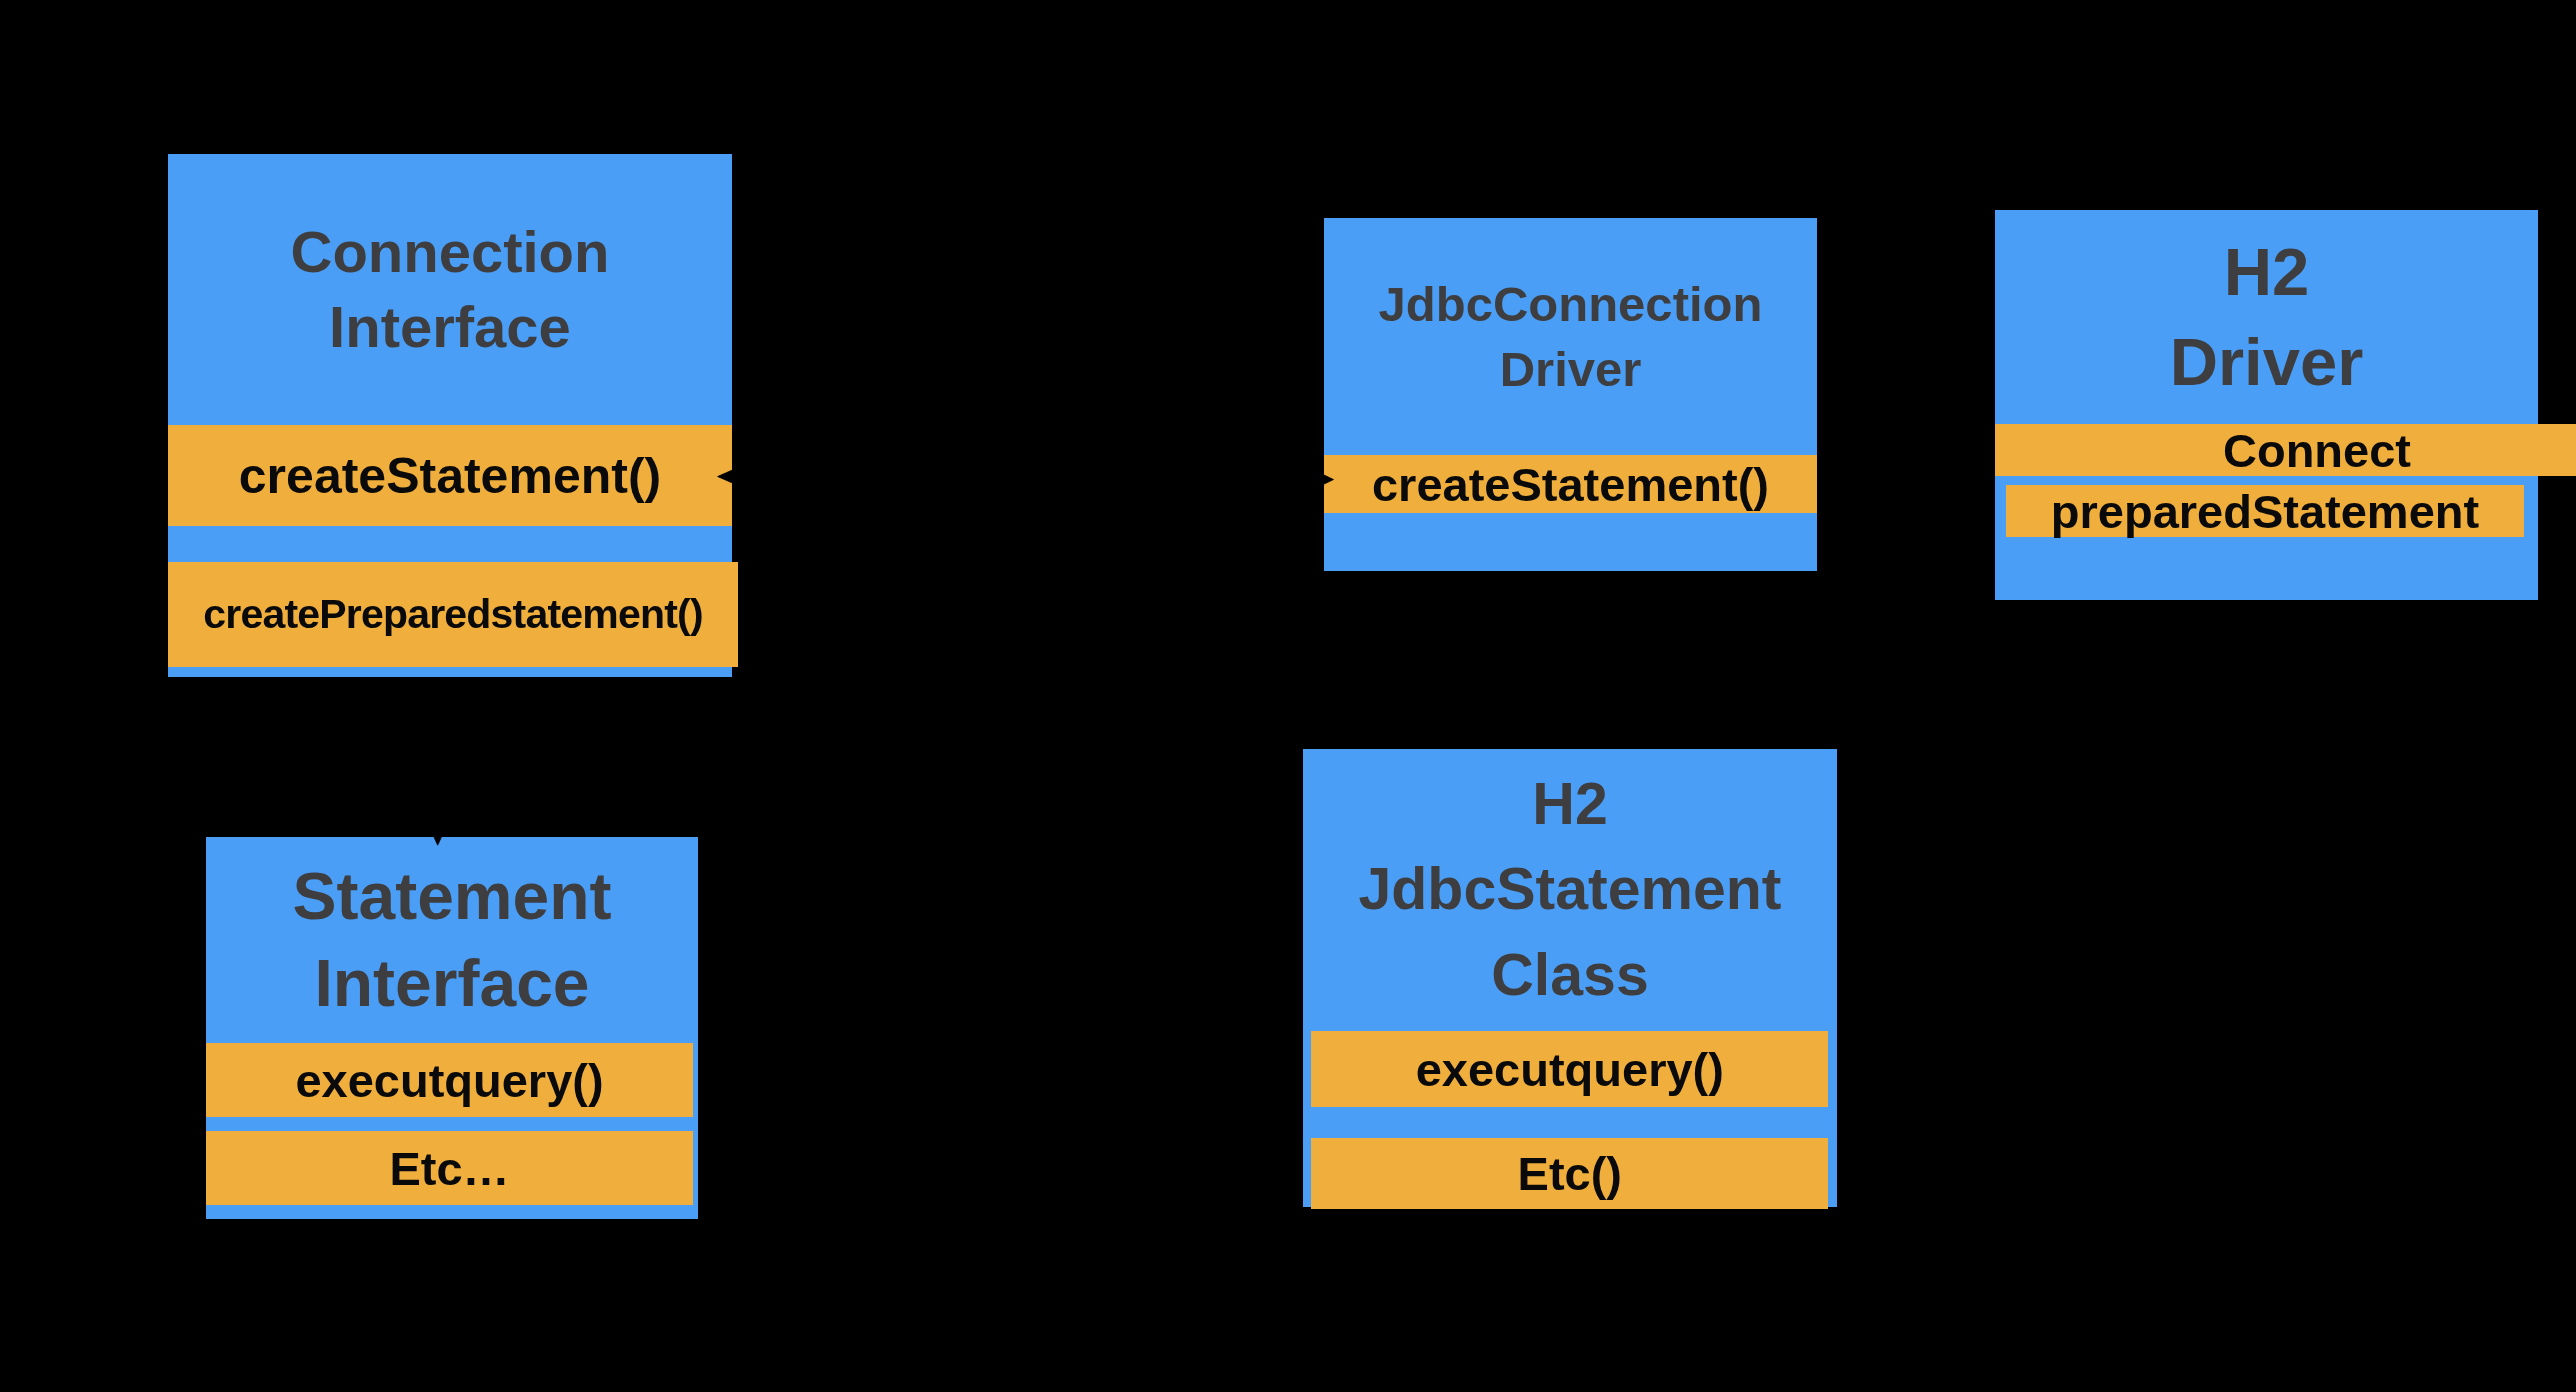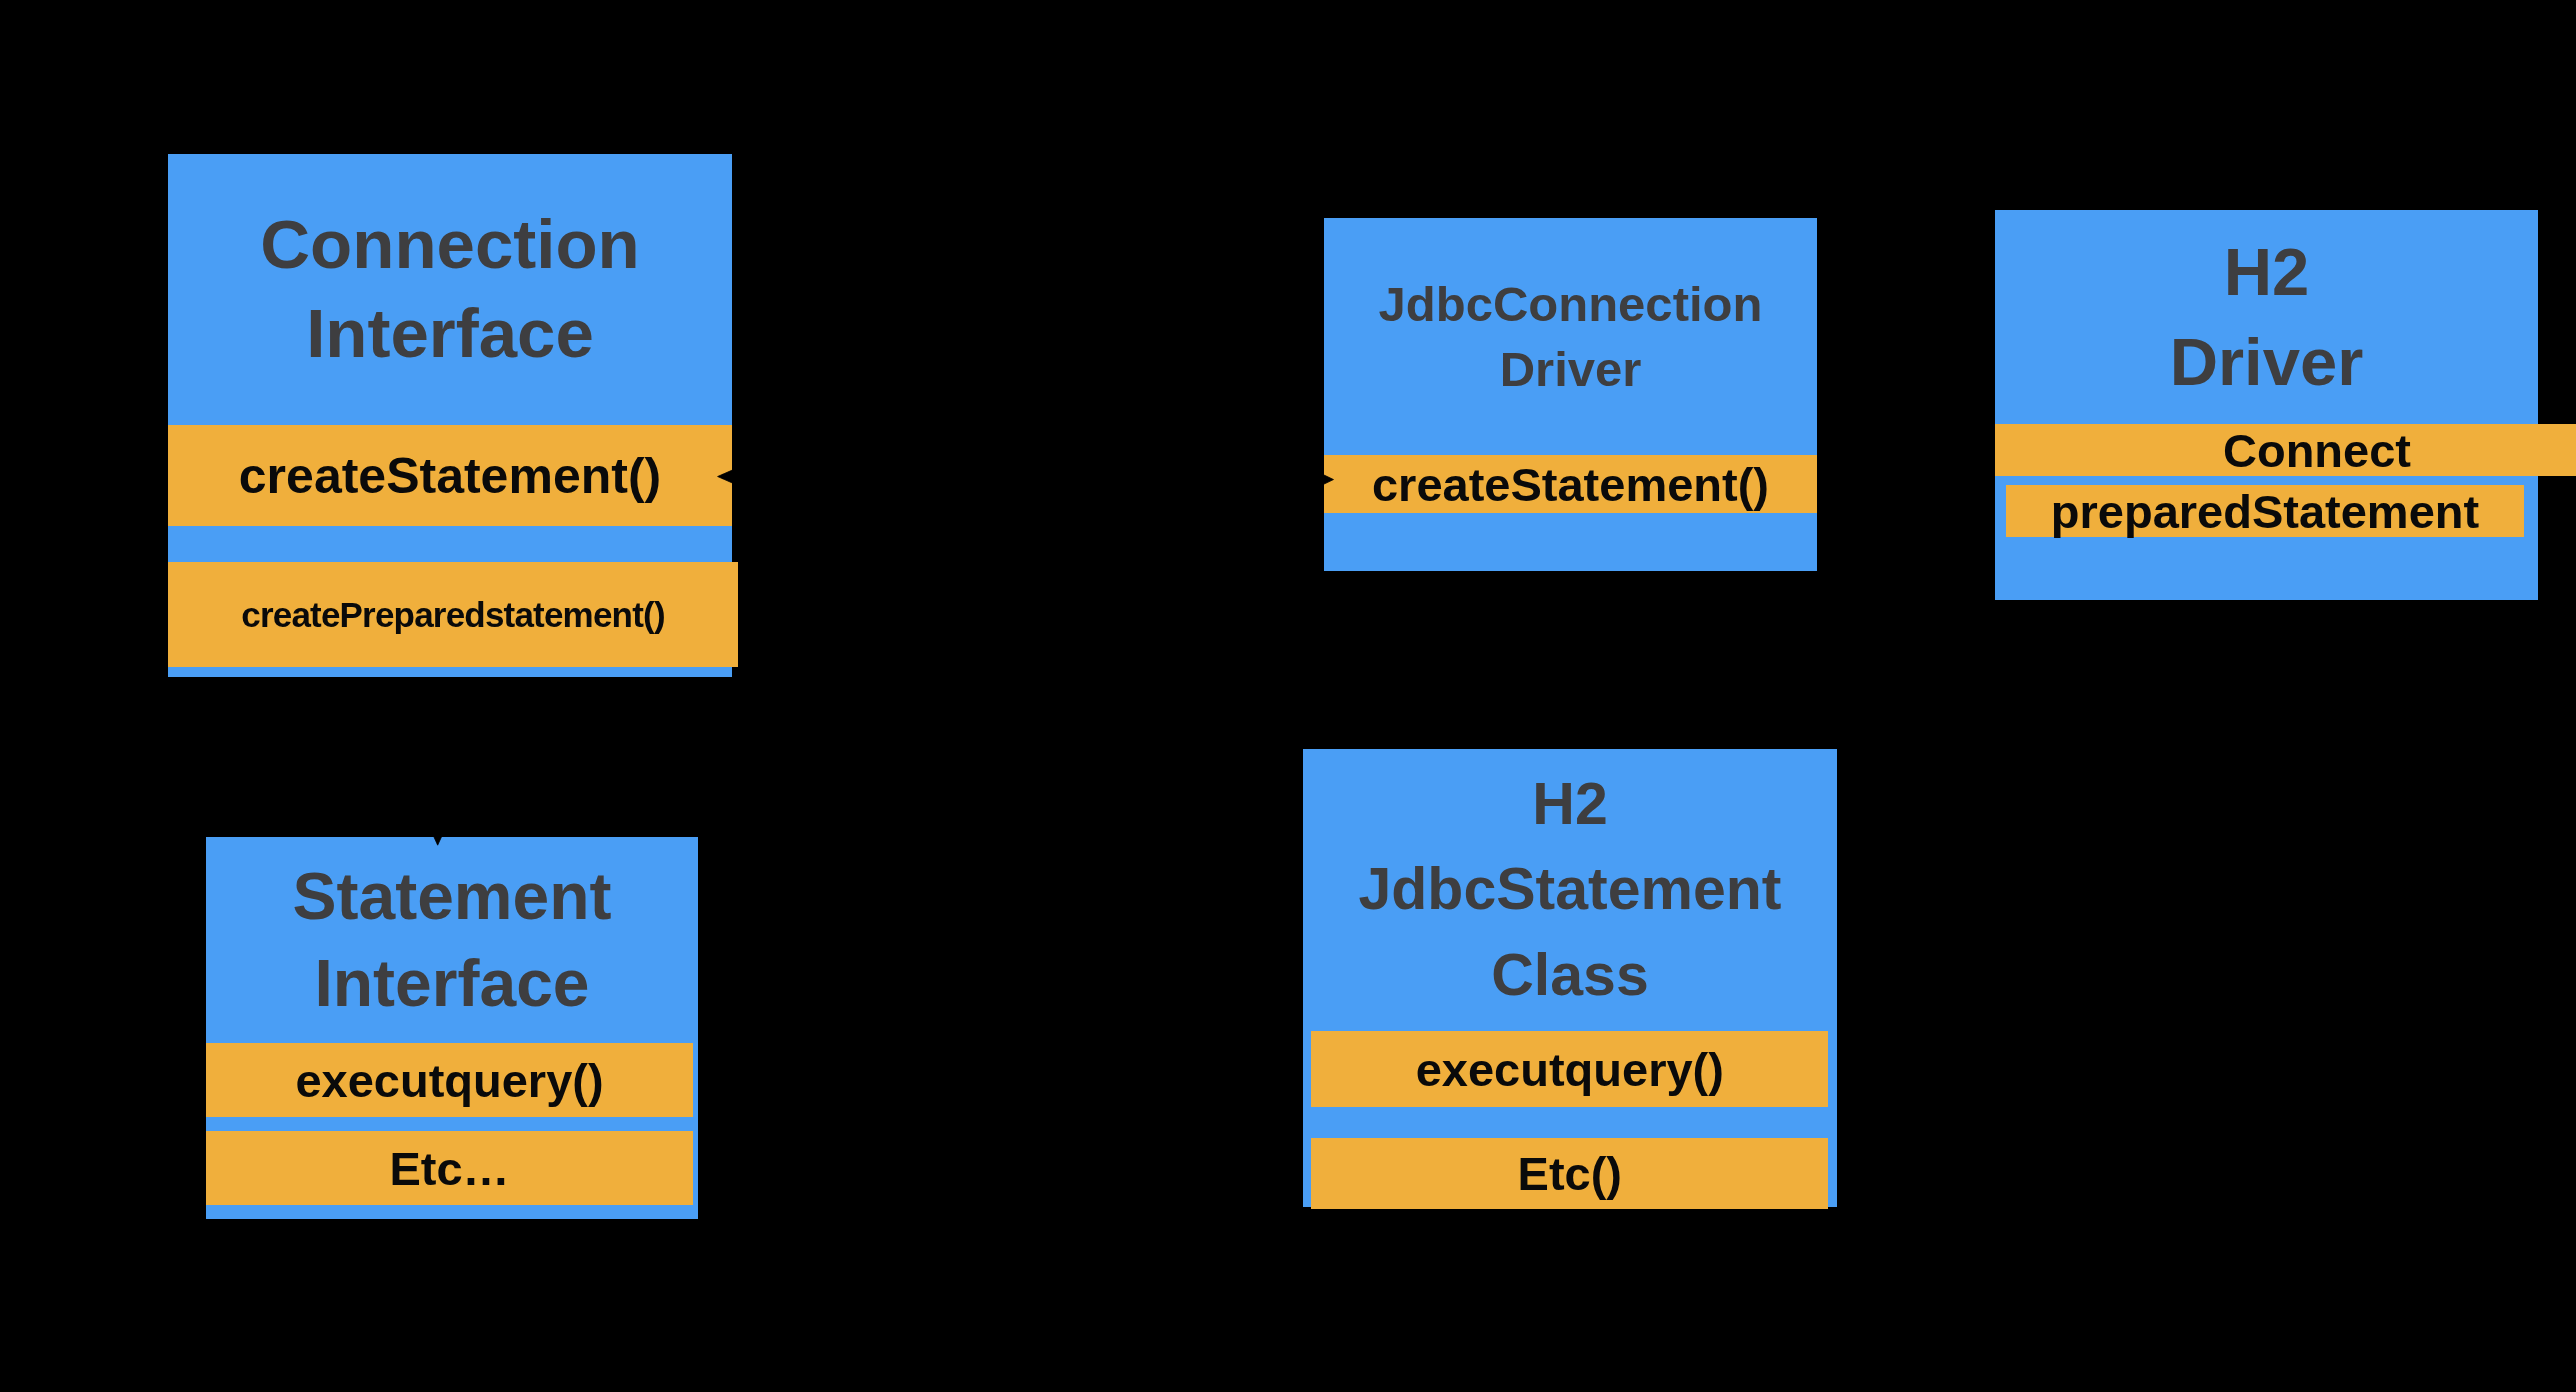--- a/index.html
+++ b/index.html
@@ -25,23 +25,23 @@
   }
   .box-header .title-text{white-space:pre-line;}
   .row{
     position:absolute;background:var(--orange);
     display:flex;align-items:center;justify-content:center;
     font-weight:bold;color:var(--method);
     text-align:center;
   }
   
   .box-a{left:168px;top:154px;width:564px;height:523px;}
-  .header-a{height:271px;font-size:69px;line-height:1.28;border-radius:24px;}
+  .header-a{height:271px;font-size:58px;line-height:1.28;border-radius:24px;}
   .row-a1{left:0;width:564px;top:271px;height:101px;font-size:50px;}
-  .row-a2{left:0;width:570px;top:408px;height:105px;font-size:35px;letter-spacing:-0.8px;}
+  .row-a2{left:0;width:570px;top:408px;height:105px;font-size:41px;letter-spacing:-0.8px;}
   
   .box-b{left:1324px;top:218px;width:493px;height:353px;}
   .header-b{height:237px;font-size:49px;line-height:1.32;}
   .row-b1{left:0;width:493px;top:237px;height:58px;font-size:47px;}
   
   .box-c{left:1995px;top:210px;width:543px;height:390px;}
   .header-c{height:214px;font-size:67px;line-height:1.35;}
   .row-c1{left:0;width:644px;top:214px;height:52px;font-size:47px;}
   .row-c2{left:11px;width:518px;top:275px;height:52px;font-size:47px;}
   

